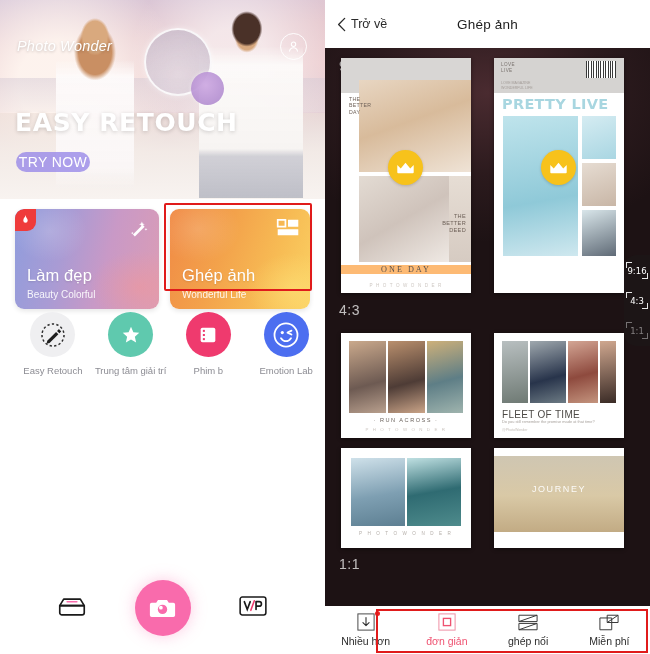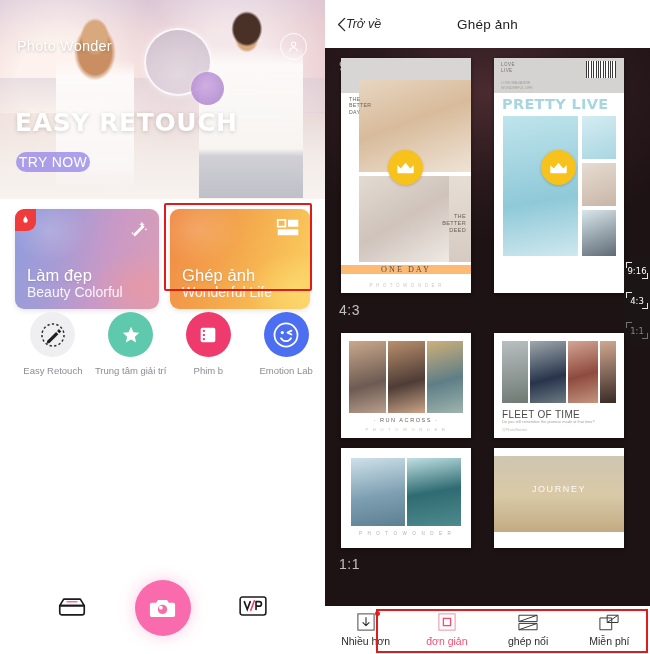--- a/index.html
+++ b/index.html
@@ -57,20 +57,21 @@
   .lens-sm {
     position: absolute; left: 191px; top: 72px; width: 33px; height: 33px;
     border-radius: 50%;
     background: radial-gradient(circle at 45% 40%, rgba(206,170,226,.95), rgba(165,126,200,.85));
     box-shadow: 0 0 4px rgba(255,255,255,.5);
   }
   .app-name {
     position: absolute; left: 17px; top: 38px;
     color: #fff; font-size: 14.5px; letter-spacing: .2px;
     text-shadow: 0 1px 3px rgba(0,0,0,.22);
+    font-style: italic;
   }
   .avatar-btn {
     position: absolute; right: 18px; top: 33px;
     width: 27px; height: 27px; border-radius: 50%;
     border: 1.6px solid rgba(255,255,255,.92);
     display: flex; align-items: center; justify-content: center;
   }
   .hero-title {
     position: absolute; left: 15px; top: 110px;
     color: #fff; font-size: 25px; font-weight: 700;
@@ -112,21 +113,21 @@
       radial-gradient(ellipse 64px 50px at 88% 80%, rgba(255,226,120,.55), rgba(255,226,120,0) 72%),
       linear-gradient(110deg, #f08a45 0%, #f3a24b 38%, #f7bb54 70%, #fbd264 100%);
   }
   .card-title {
     position: absolute; left: 12px; bottom: 24px;
     font-size: 16.5px; font-weight: 400; letter-spacing: .1px;
     text-shadow: 0 1px 2px rgba(0,0,0,.12);
   }
   .card-sub {
     position: absolute; left: 12px; bottom: 9px;
-    font-size: 14px; color: rgba(255,255,255,.9);
+    font-size: 10px; color: rgba(255,255,255,.9);
   }
   .hot-badge {
     position: absolute; left: 0; top: 0; width: 21px; height: 22px;
     background: #ef3b3b;
     border-radius: 9px 0 9px 0;
     display: flex; align-items: center; justify-content: center;
   }
   .card-icon { position: absolute; right: 10px; top: 9px; }
   .sel-frame {
     position: absolute; left: 164px; top: 0px;
@@ -173,23 +174,22 @@
   .right {
     position: relative; width: 325px; height: 654px;
     background: #231416; overflow: hidden;
   }
   .rhead {
     position: relative; height: 48px; background: #fff;
     display: flex; align-items: center;
   }
   .back-btn {
     position: absolute; left: 12px; display: flex; align-items: center;
-    color: #2b2b2b; font-size: 12.5px; background: none; border: none;
+    gap: 5px; color: #2b2b2b; font-size: 12.5px; background: none; border: none;
     font-family: inherit;
-    font-style: italic;
   }
   .rtitle {
     width: 100%; text-align: center; font-size: 13.5px; color: #1d1d1d;
     letter-spacing: .2px;
   }
   .rbody {
     position: absolute; left: 0; top: 48px; right: 0; bottom: 48px;
     background:
       radial-gradient(ellipse 220px 150px at 50% 8%, #4a2b30 0%, #2b1a1d 55%, #1d1214 100%),
       linear-gradient(180deg, #2a191c, #1a1013);

